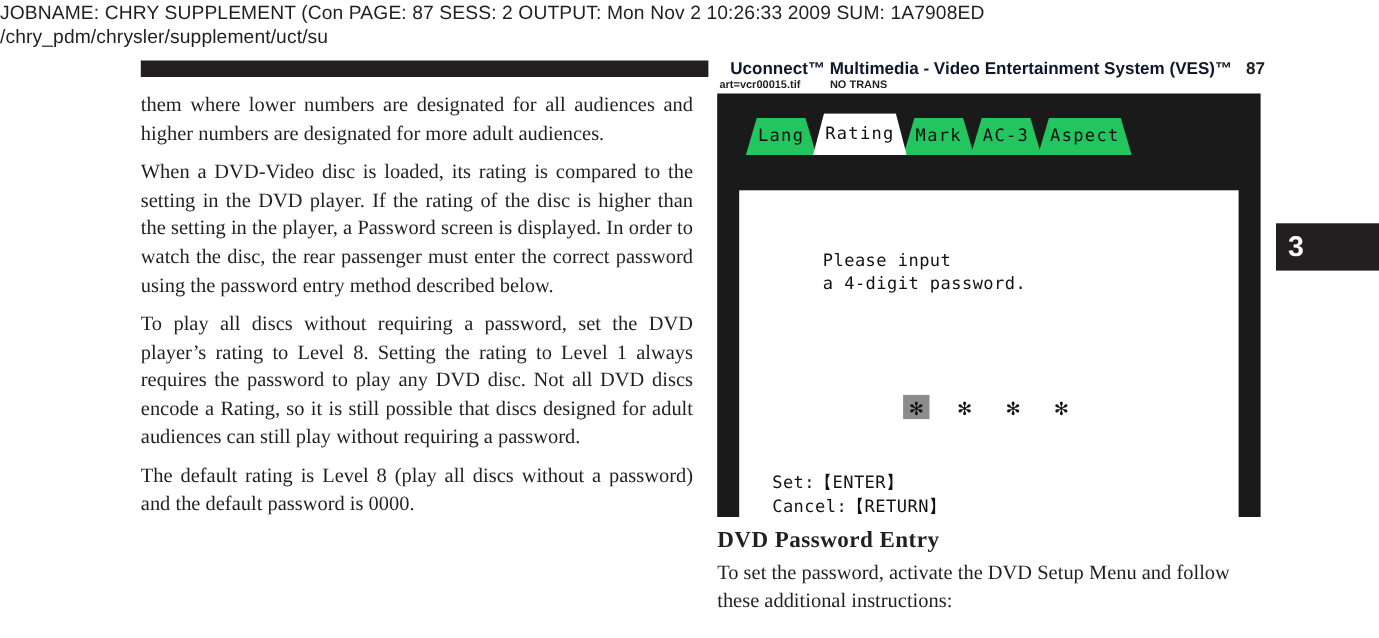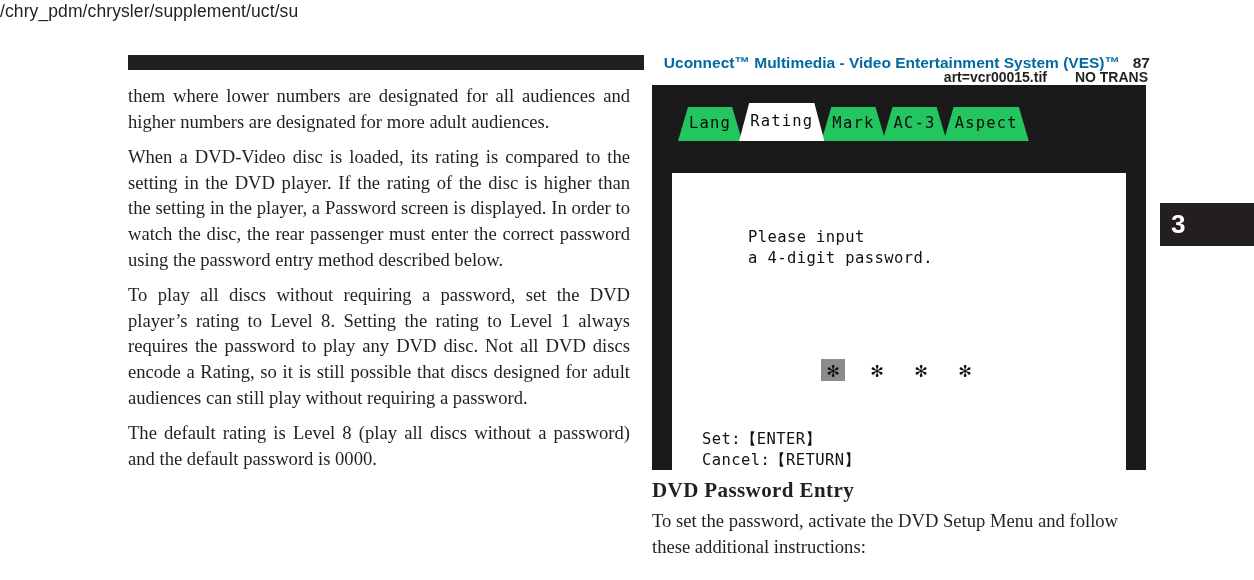--- a/index.html
+++ b/index.html
@@ -48,21 +48,21 @@
     background: #231f20;
   }
   #head-title {
     position: absolute;
     right: 30px;
     top: 0px;
     font-family: "Liberation Sans", sans-serif;
     font-size: 15.5px;
     font-weight: bold;
     line-height: 19px;
-    color: #0369a1;
+    color: #0f172a;
     white-space: nowrap;
   }
   #head-folio {
     position: absolute;
     right: 0px;
     top: 0px;
     font-family: "Liberation Sans", sans-serif;
     font-size: 15.5px;
     font-weight: bold;
     line-height: 19px;
@@ -70,26 +70,25 @@
     margin-left: 40px;
   }
 
   
   #art-slug {
     position: absolute;
     left: 654px;
     top: 71px;
     width: 494px;
     font-family: "Liberation Sans", sans-serif;
-    font-size: 14px;
+    font-size: 10px;
     font-weight: bold;
     line-height: 13px;
     color: #231f20;
     white-space: nowrap;
-    text-align: right;
   }
   #art-slug .slug-file { display: inline-block; }
   #art-slug .slug-trans { display: inline-block; margin-left: 24px; }
 
   
   #left-column {
     position: absolute;
     left: 128px;
     top: 83px;
     width: 502px;
@@ -250,20 +249,21 @@
     display: flex;
     align-items: center;
     padding-left: 11px;
     box-sizing: border-box;
   }
 </style>
 </head>
 <body>
 
 <div id="job-header">
+  <span class="jh-line">JOBNAME: CHRY SUPPLEMENT (Con  PAGE: 87  SESS: 2  OUTPUT: Mon Nov  2 10:26:33 2009  SUM: 1A7908ED</span>
   <span class="jh-line">/chry_pdm/chrysler/supplement/uct/su</span>
 </div>
 
 <div id="running-head">
   <div id="head-rule"></div>
   <div id="head-title">Uconnect™ Multimedia - Video Entertainment System (VES)™</div>
   <div id="head-folio">87</div>
 </div>
 
 <div id="art-slug">

